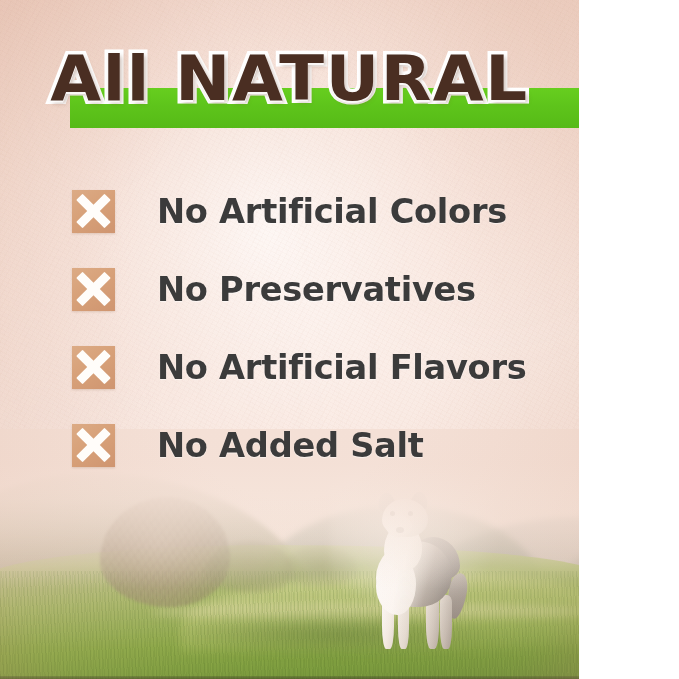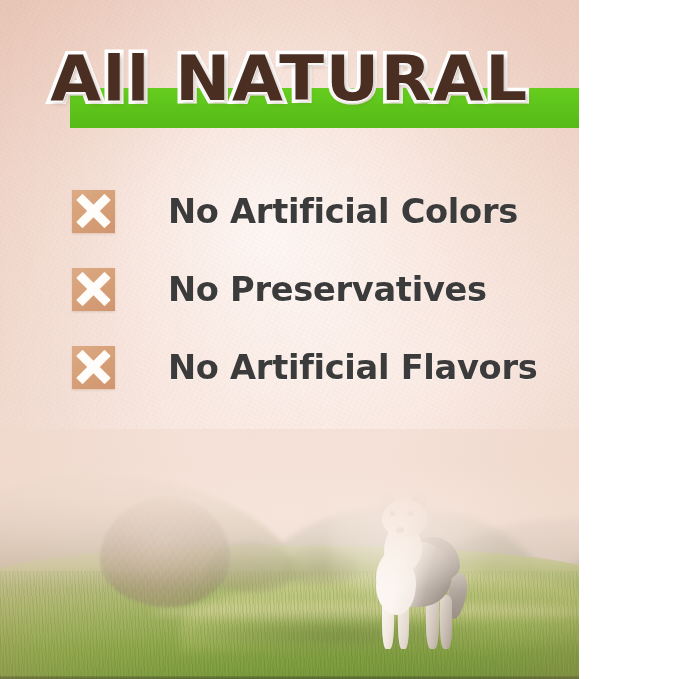--- a/index.html
+++ b/index.html
@@ -351,21 +351,20 @@
   .claims {
     position: absolute;
     left: 72px;
     top: 172px;
     width: 560px;
   }
   .claim-row {
     display: flex;
     align-items: center;
     height: 78px;
-    gap: 11px;
   }
   .xbox {
     position: relative;
     flex: 0 0 auto;
     width: 43px;
     height: 43px;
     background: linear-gradient(145deg, #dcab85 0%, #d7a078 48%, #cf9570 100%);
     box-shadow: 0 1px 2px rgba(150,100,75,0.22);
   }
   .xbox::before,
@@ -464,16 +463,20 @@
     <div class="claim-row">
       <span class="xbox"></span>
       <span class="claim-text">No Preservatives</span>
     </div>
 
     <div class="claim-row">
       <span class="xbox"></span>
       <span class="claim-text">No Artificial Flavors</span>
     </div>
 
+    <div class="claim-row">
+      <span class="xbox"></span>
+      <span class="claim-text">No Added Salt</span>
+    </div>
 
   </div>
 
 </div>
 
 </body></html>

